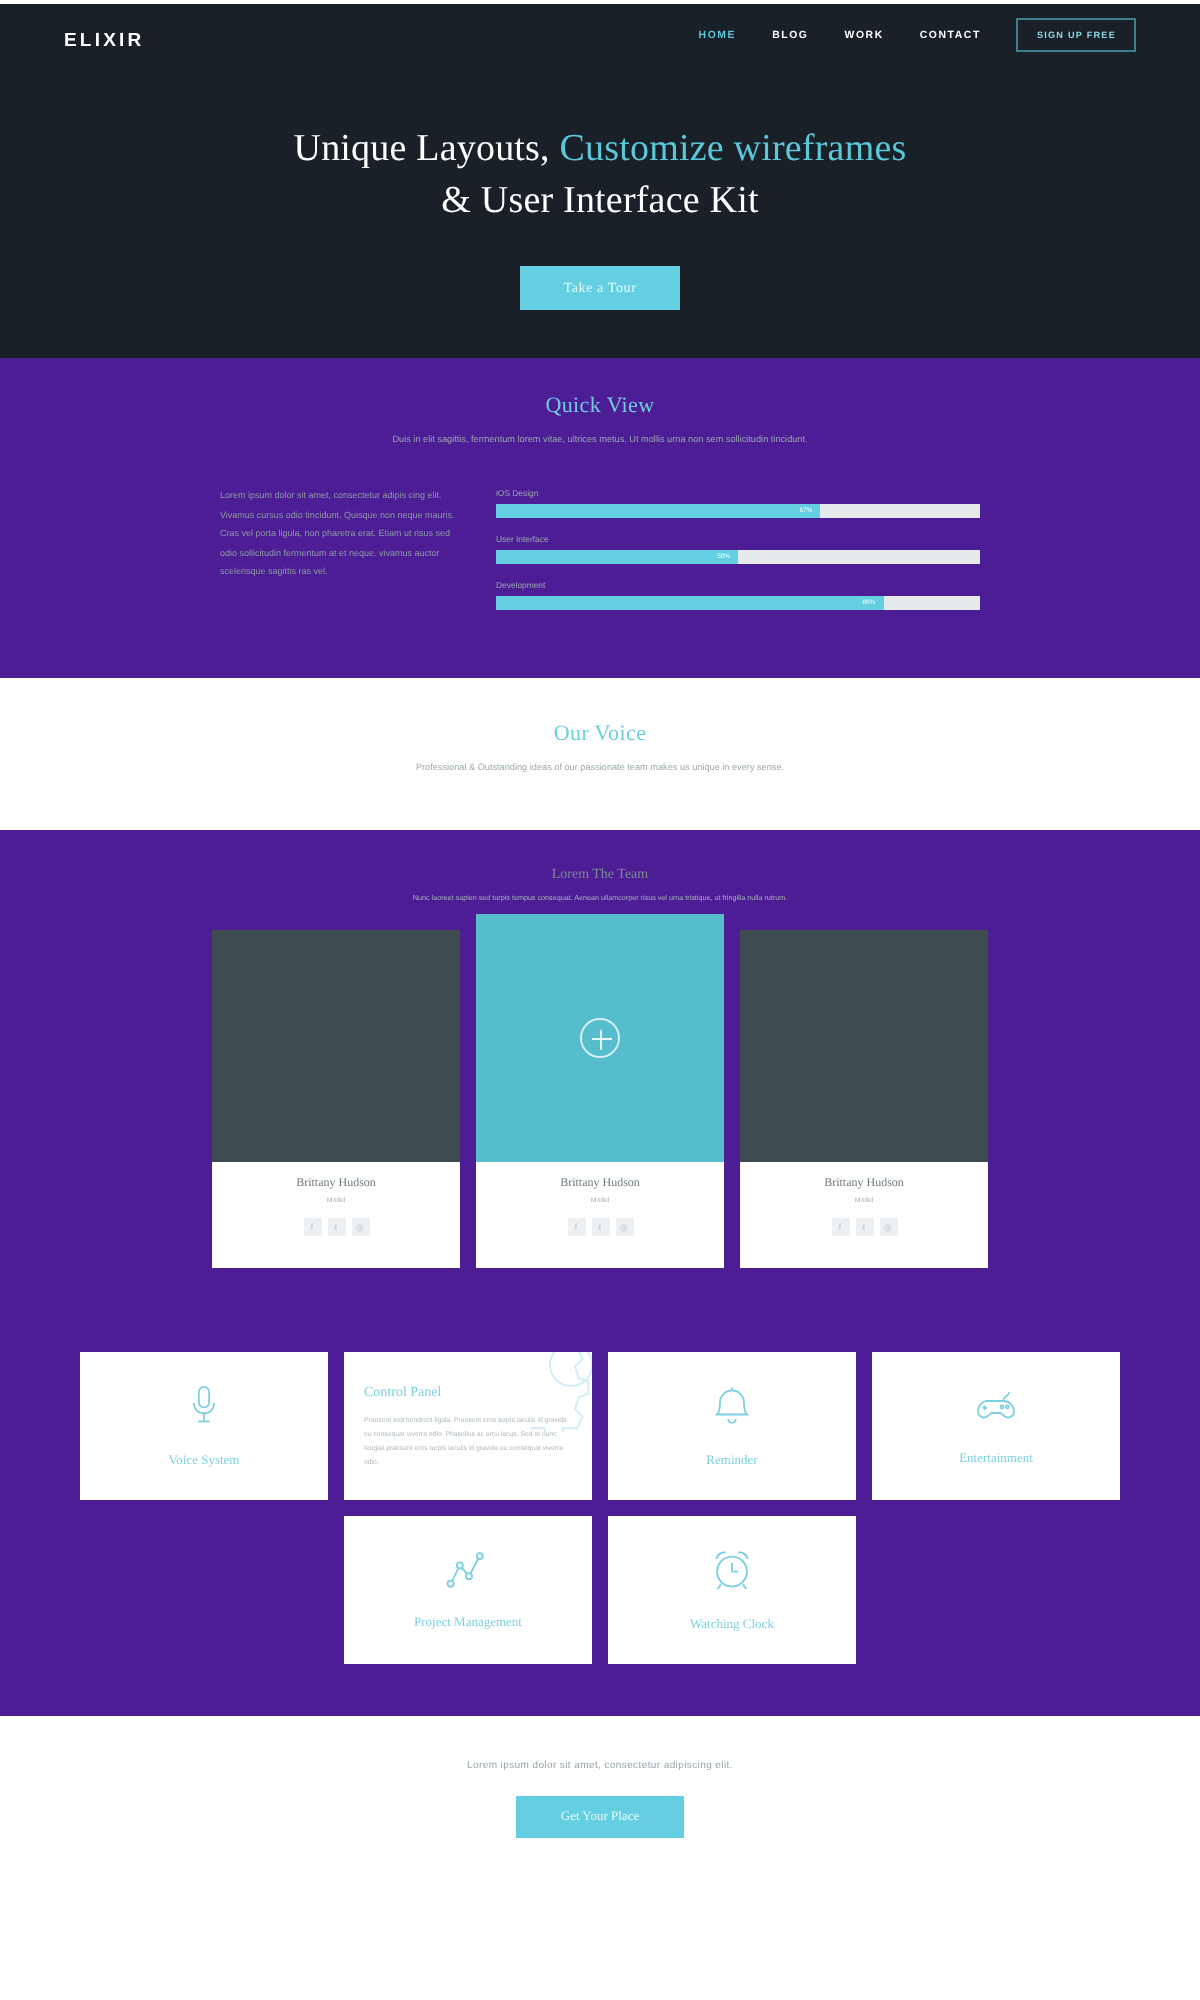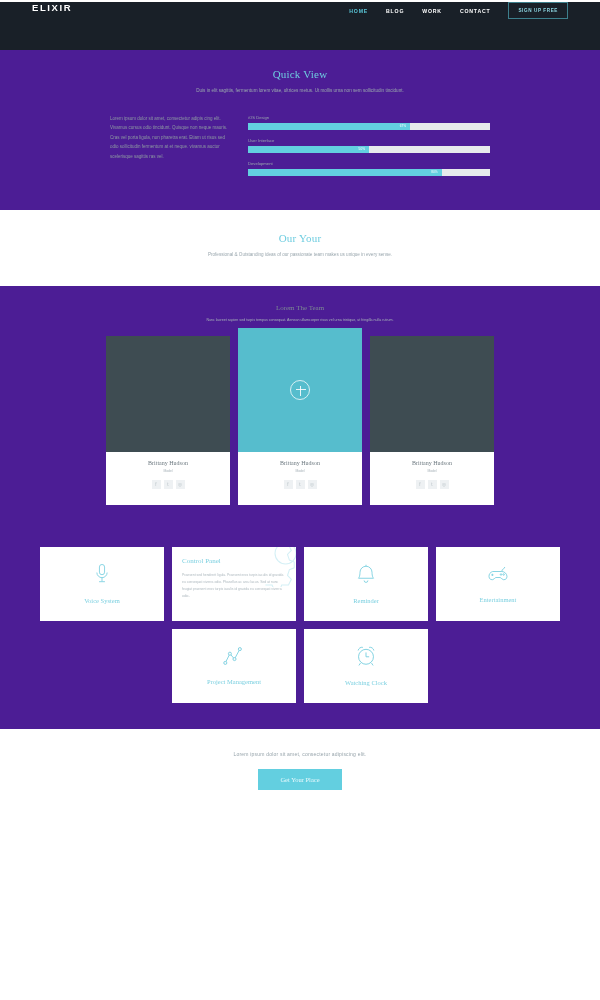--- a/index.html
+++ b/index.html
@@ -10,21 +10,21 @@
     color: #6f7b82;
     -webkit-font-smoothing: antialiased;
   }
   .page { width: 600px; overflow: hidden; }
 
   
   .hero { background: #192028; padding: 0 0 24px 0; }
   .nav {
     height: 24px;
     display: flex;
-    align-items: flex-start;
+    align-items: flex-end;
     padding: 0 32px;
     margin-top: 2px;
   }
   .logo {
     color: #fff;
     font-size: 9.5px;
     font-weight: bold;
     letter-spacing: 1.6px;
   }
   .nav-right { margin-left: auto; display: flex; align-items: center; gap: 18px; }
@@ -194,21 +194,21 @@
   }
   .serv-card {
     width: 124px; height: 74px;
     background: #ffffff;
     display: flex; flex-direction: column;
     align-items: center; justify-content: center;
     gap: 8px;
     position: relative;
     overflow: hidden;
   }
-  .serv-card.wide { align-items: flex-start; justify-content: flex-start; padding: 10px; gap: 0; }
+  .serv-card.wide { align-items: flex-start; justify-content: center; padding: 10px; gap: 0; }
   .serv-title {
     font-family: "Liberation Serif", serif;
     font-size: 6.5px;
     color: #7cd0e0;
   }
   .serv-card.wide .serv-title { font-size: 7px; margin-bottom: 7px; }
   .serv-body {
     font-size: 3.4px; line-height: 2.05; color: #aeb9bf;
     width: 104px; position: relative; z-index: 2;
   }
@@ -233,20 +233,27 @@
     <nav class="nav">
       <div class="logo">ELIXIR</div>
       <div class="nav-right">
         <a class="nav-link active" href="#">HOME</a>
         <a class="nav-link" href="#">BLOG</a>
         <a class="nav-link" href="#">WORK</a>
         <a class="nav-link" href="#">CONTACT</a>
         <button class="signup-btn">SIGN UP FREE</button>
       </div>
     </nav>
+    <div class="hero-body">
+      <h1 class="hero-title">
+        <span>Unique Layouts, </span><span class="accent">Customize wireframes</span><br>
+        <span>&amp; User Interface Kit</span>
+      </h1>
+      <button class="hero-btn">Take a Tour</button>
+    </div>
   </section>
 
   <section class="sec-light quickview">
     <h2 class="sec-title">Quick View</h2>
     <p class="sec-sub">Duis in elit sagittis, fermentum lorem vitae, ultrices metus. Ut mollis urna non sem sollicitudin tincidunt.</p>
     <div class="qv-cols">
       <div class="qv-text">Lorem ipsum dolor sit amet, consectetur adipis cing elit. Vivamus cursus odio tincidunt. Quisque non neque mauris. Cras vel porta ligula, non pharetra erat. Etiam ut risus sed odio sollicitudin fermentum at et neque. vivamus auctor scelerisque sagittis ras vel.</div>
       <div class="qv-bars">
         <div class="bar-row">
           <div class="bar-label">iOS Design</div>
@@ -270,21 +277,21 @@
             <div class="bar-fill" id="fill2" style="width: 80%;">
               <span class="bar-pct">80%</span>
             </div>
           </div>
         </div>
       </div>
     </div>
   </section>
 
   <section class="sec-white team-head">
-    <h2 class="sec-title">Our Your</h2>
+    <h2 class="sec-title">Our Voice</h2>
     <p class="sec-sub">Professional &amp; Outstanding ideas  of our passionate team makes us unique in every sense.</p>
   </section>
 
   <section class="sec-light meetteam">
     <h3 class="meet-title">Lorem The Team</h3>
     <p class="meet-sub">Nunc laoreet sapien sed turpis tempus consequat. Aenean ullamcorper risus vel urna tristique, ut fringilla nulla rutrum.</p>
     <div class="team-grid">
 
       <div class="team-card">
         <div class="team-photo"></div>

